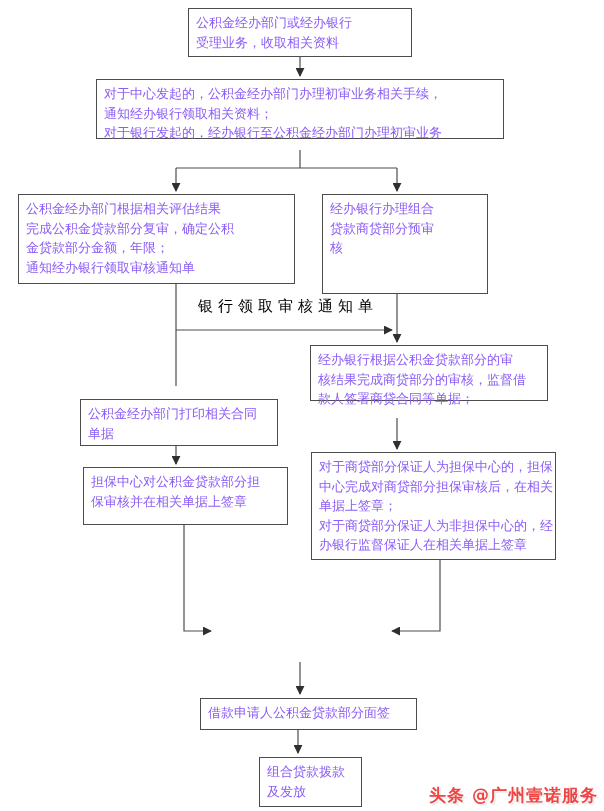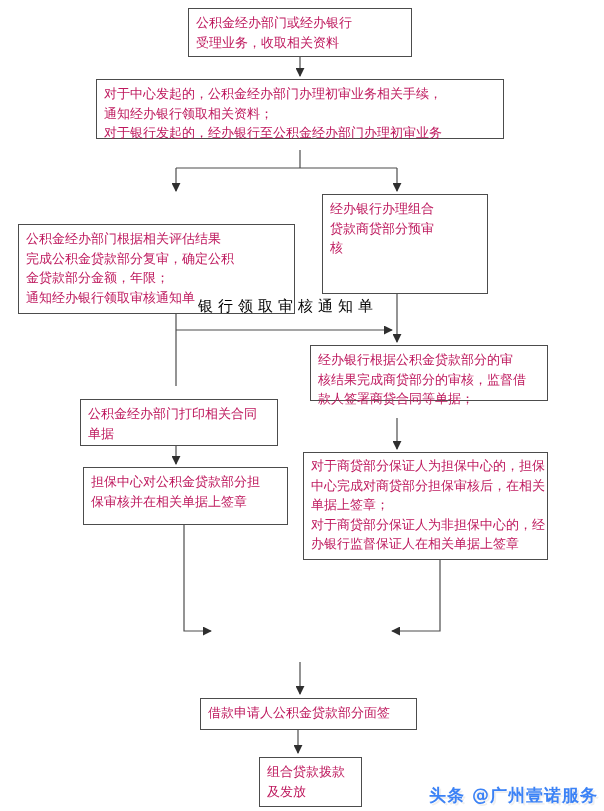--- a/index.html
+++ b/index.html
@@ -9,53 +9,53 @@
     background:#ffffff;
     font-family:"DejaVu Sans", sans-serif;
     overflow:hidden;
   }
   svg.connectors{position:absolute;left:0;top:0;z-index:1;}
   .node{
     position:absolute;
     box-sizing:border-box;
     background:#ffffff;
     border:1px solid #4c4c4c;
-    color:#be185d;
+    color:#8b5cf6;
     font-size:13px;
     line-height:1.5;
     padding:4px 7px;
     white-space:pre;
     z-index:2;
   }
   .n-accept        {left:188px;top:8px;  width:224px;height:49px;}
   .n-initial       {left:96px; top:79px; width:408px;height:60px;}
-  .n-fundreview    {left:18px; top:194px;width:277px;height:90px;margin-top:30px;}
+  .n-fundreview    {left:18px; top:194px;width:277px;height:90px;}
   .n-bankpre       {left:322px;top:194px;width:166px;height:100px;}
   .n-print         {left:80px; top:399px;width:198px;height:47px;}
   .n-commreview    {left:310px;top:345px;width:238px;height:56px;}
   .n-guarfund      {left:83px; top:467px;width:205px;height:58px;}
-  .n-guarcomm      {left:303px;top:452px;width:245px;height:108px;font-family:Liberation Mono, monospace;}
+  .n-guarcomm      {left:311px;top:452px;width:245px;height:108px;}
   .n-merge         {left:215px;top:596px;width:173px;height:66px;}
   .n-applicant     {left:200px;top:698px;width:217px;height:32px;}
   .n-disburse      {left:259px;top:757px;width:103px;height:50px;}
   .edge-label{
     position:absolute;
     left:198px;top:297px;
     color:#000000;
     font-size:15px;
     letter-spacing:5px;
     z-index:2;
     white-space:pre;
   }
   .watermark{
     position:absolute;
     right:6px;bottom:4px;
     font-size:17px;
     font-weight:bold;
-    color:#3b82f6;
+    color:#ef4444;
     text-shadow:2px 2px 0 #efefef, 1px 1px 0 #ffffff;
     letter-spacing:1px;
     z-index:2;
     white-space:pre;
   }
 </style>
 </head>
 <body>
 
 <div class="canvas">

